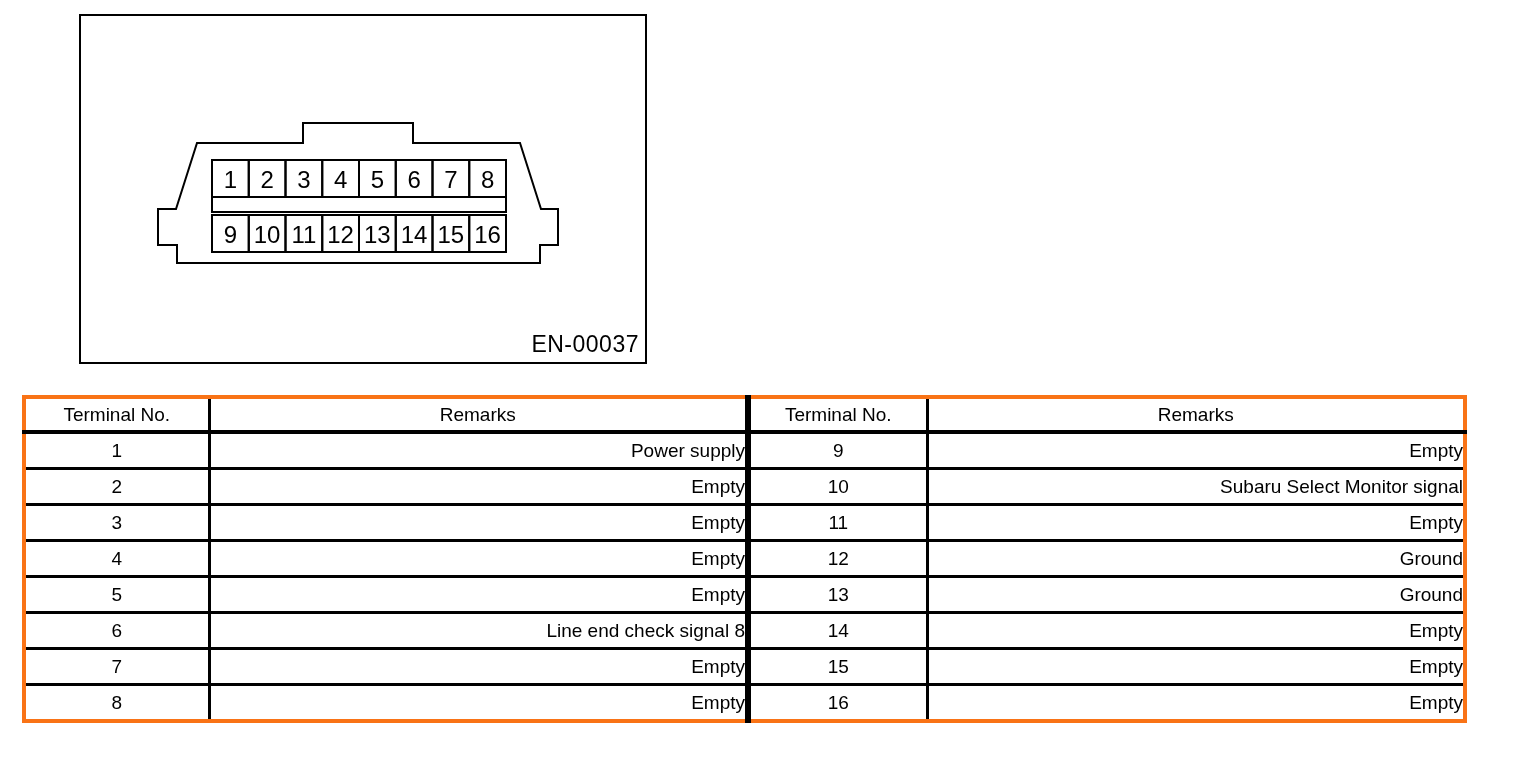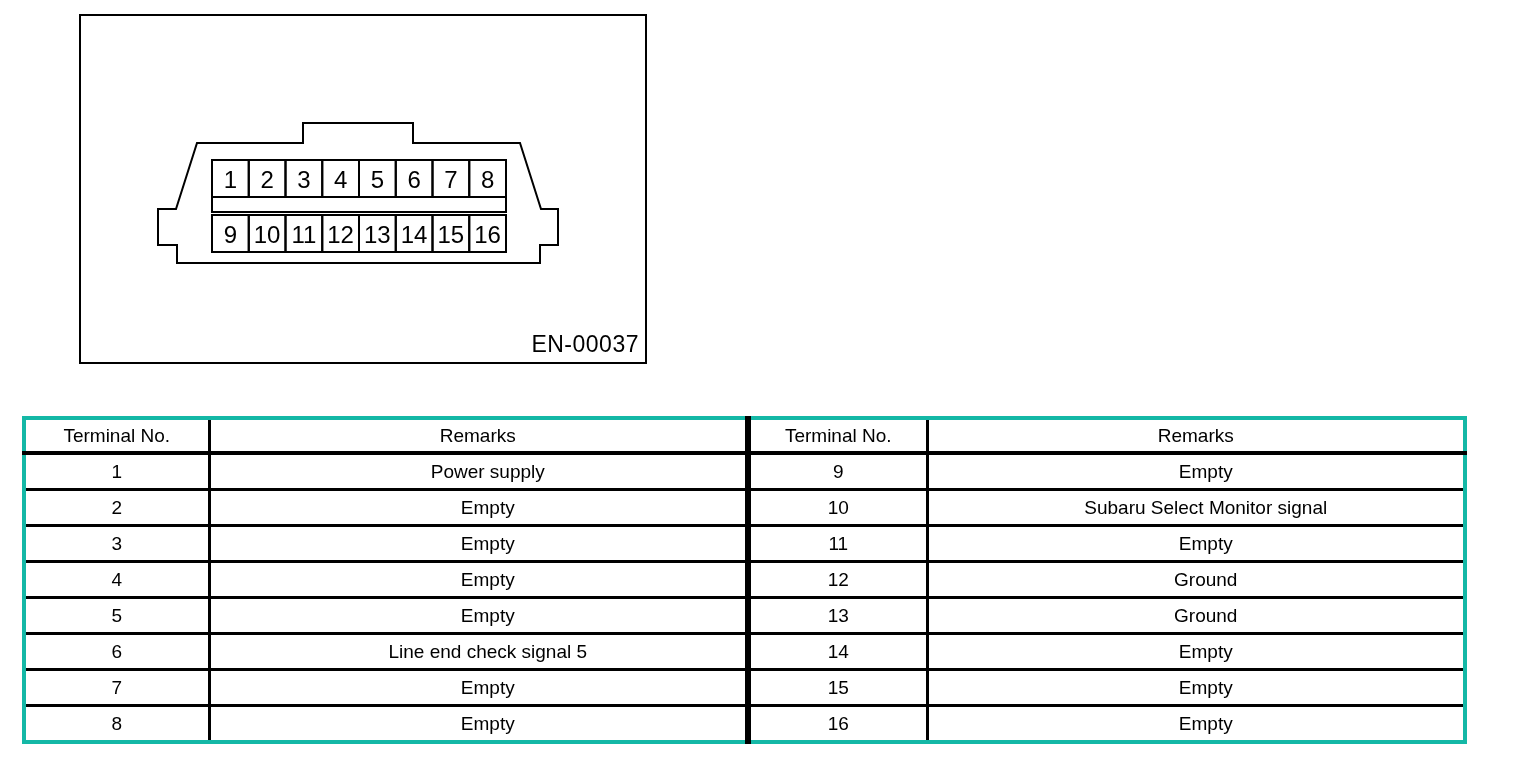--- a/index.html
+++ b/index.html
@@ -68,35 +68,34 @@
   .pin-table th,
   .pin-table td {
     border: 3px solid #000;
     padding: 0;
     overflow: hidden;
     white-space: nowrap;
     font-weight: normal;
     background: #fff;
   }
   .pin-table {
-    border: 4px solid #14b8a6;
-    margin-top: 21px;
+    border: 4px solid #f97316;
   }
   .pin-table thead th {
     height: 31px;
     text-align: center;
     border-bottom: 4px solid #000;
     vertical-align: middle;
   }
   .pin-table tbody td {
     height: 33px;
     vertical-align: middle;
   }
   .pin-table .cell-num  { text-align: center; }
-  .pin-table .cell-rem  { text-align: center; padding-left: 20px; }
+  .pin-table .cell-rem  { text-align: right; padding-left: 20px; }
   .pin-table .mid-divider { border-left: 6px solid #000; }
 </style>
 </head>
 <body>
 
 <div class="page">
 
   <div class="figure-frame">
     <svg class="connector-svg" viewBox="0 0 564 346" xmlns="http://www.w3.org/2000/svg">
 
@@ -182,21 +181,21 @@
           <td class="cell-rem">Ground</td>
         </tr>
         <tr>
           <td class="cell-num">5</td>
           <td class="cell-rem">Empty</td>
           <td class="cell-num mid-divider">13</td>
           <td class="cell-rem">Ground</td>
         </tr>
         <tr>
           <td class="cell-num">6</td>
-          <td class="cell-rem">Line end check signal 5</td>
+          <td class="cell-rem">Line end check signal 8</td>
           <td class="cell-num mid-divider">14</td>
           <td class="cell-rem">Empty</td>
         </tr>
         <tr>
           <td class="cell-num">7</td>
           <td class="cell-rem">Empty</td>
           <td class="cell-num mid-divider">15</td>
           <td class="cell-rem">Empty</td>
         </tr>
         <tr>

